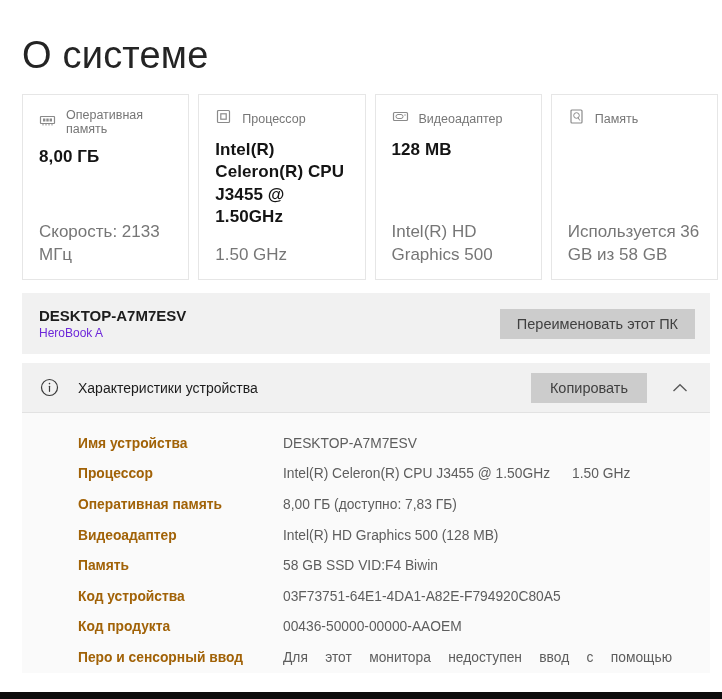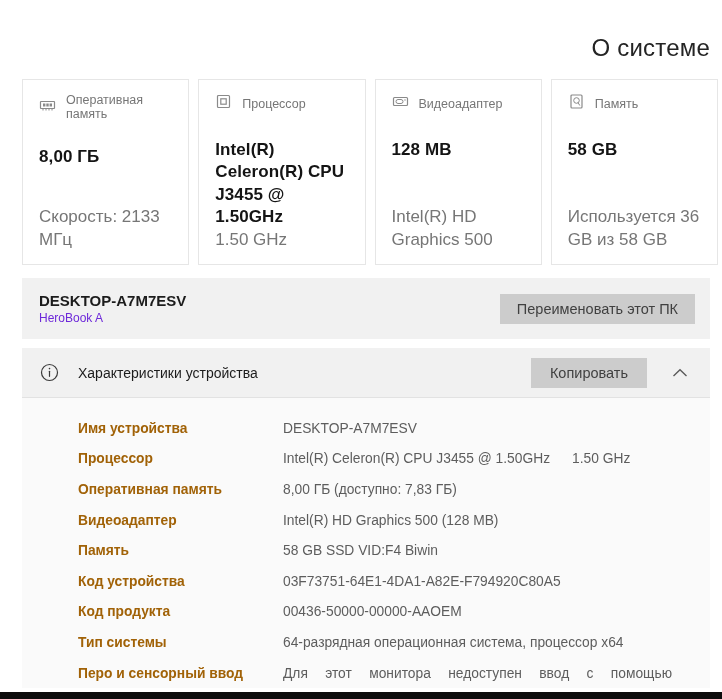--- a/index.html
+++ b/index.html
@@ -7,39 +7,39 @@
     width: 722px; height: 699px;
     background: #ffffff;
     font-family: "Liberation Sans", "DejaVu Sans", sans-serif;
     color: #1f1f1f;
     overflow: hidden;
     position: relative;
   }
   .page { padding: 34px 12px 0 22px; position: relative; height: 699px; }
 
   .page-title {
-    font-size: 24px; font-weight: 400; color: #242424;
-    letter-spacing: 0.2px; margin-bottom: 17px; text-align: right;
+    font-size: 38px; font-weight: 400; color: #242424;
+    letter-spacing: 0.2px; margin-bottom: 17px;
   }
 
   
   .cards { display: flex; gap: 9px; width: 696px; }
   .card {
     flex: 1 1 0;
     background: #ffffff;
     border: 1px solid #e6e6e6;
     height: 186px;
     padding: 13px 14px 12px 16px;
     display: flex; flex-direction: column;
   }
   .card-head { display: flex; align-items: center; gap: 10px; color: #767676; }
   .card-head svg { flex: 0 0 auto; }
   .card-label { font-size: 12.5px; color: #767676; }
   .card-value {
-    margin-top: 25px; font-size: 17px; font-weight: 700;
+    margin-top: 10px; font-size: 17px; font-weight: 700;
     color: #141414; line-height: 1.32; letter-spacing: 0.1px;
   }
   .card-footer { margin-top: auto; font-size: 17px; color: #767676; line-height: 1.35; }
 
   
   .device-bar {
     margin-top: 13px; width: 688px; height: 61px;
     background: #f1f1f1;
     display: flex; align-items: center;
     padding: 0 15px 0 17px;
@@ -144,21 +144,20 @@
       <div class="card-head">
         <span class="icon">
           <svg width="17" height="17" viewBox="0 0 17 17" fill="none" stroke="#8a8a8a" stroke-width="1.2">
             <rect x="3" y="2" width="11" height="13" rx="1"></rect>
             <circle cx="8.5" cy="7.5" r="2.8" stroke-width="1"></circle>
             <path d="M10 9.5l1.8 3" stroke-width="1"></path>
           </svg>
         </span>
         <span class="card-label">Память</span>
       </div>
-      <div class="card-value">58 GB</div>
       <div class="card-footer">Используется 36 GB из 58 GB</div>
     </div>
 
   </div>
 
   <div class="device-bar">
     <div class="device-names">
       <span class="device-name">DESKTOP-A7M7ESV</span>
       <span class="device-model">HeroBook A</span>
     </div>
@@ -214,24 +213,20 @@
       <div class="spec-row">
         <span class="spec-label">Код устройства</span>
         <span class="spec-value">03F73751-64E1-4DA1-A82E-F794920C80A5</span>
       </div>
 
       <div class="spec-row">
         <span class="spec-label">Код продукта</span>
         <span class="spec-value">00436-50000-00000-AAOEM</span>
       </div>
 
-      <div class="spec-row">
-        <span class="spec-label">Тип системы</span>
-        <span class="spec-value">64-разрядная операционная система, процессор x64</span>
-      </div>
 
       <div class="spec-row row-justify">
         <span class="spec-label">Перо и сенсорный ввод</span>
         <span class="spec-value">Для этот монитора недоступен ввод с помощью</span>
       </div>
 
     </div>
   </div>
 
 </div>

